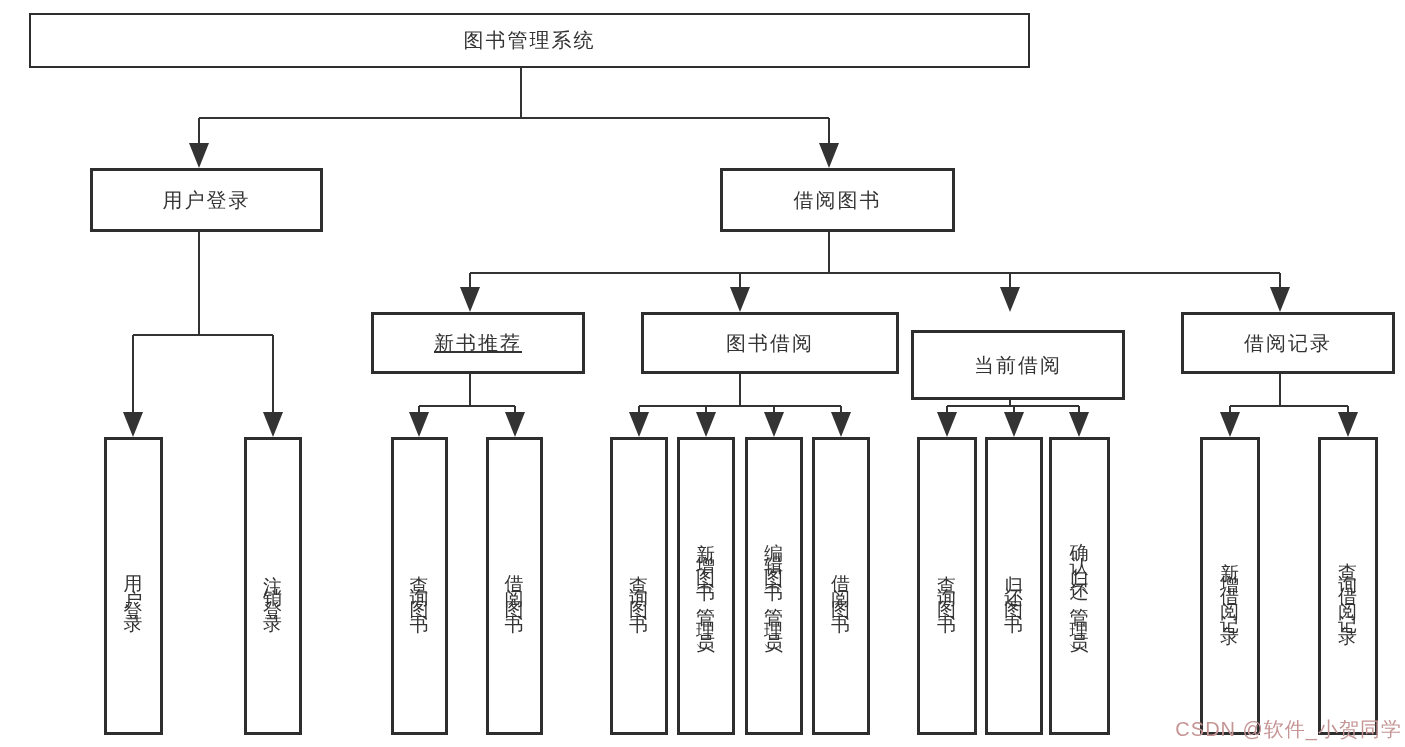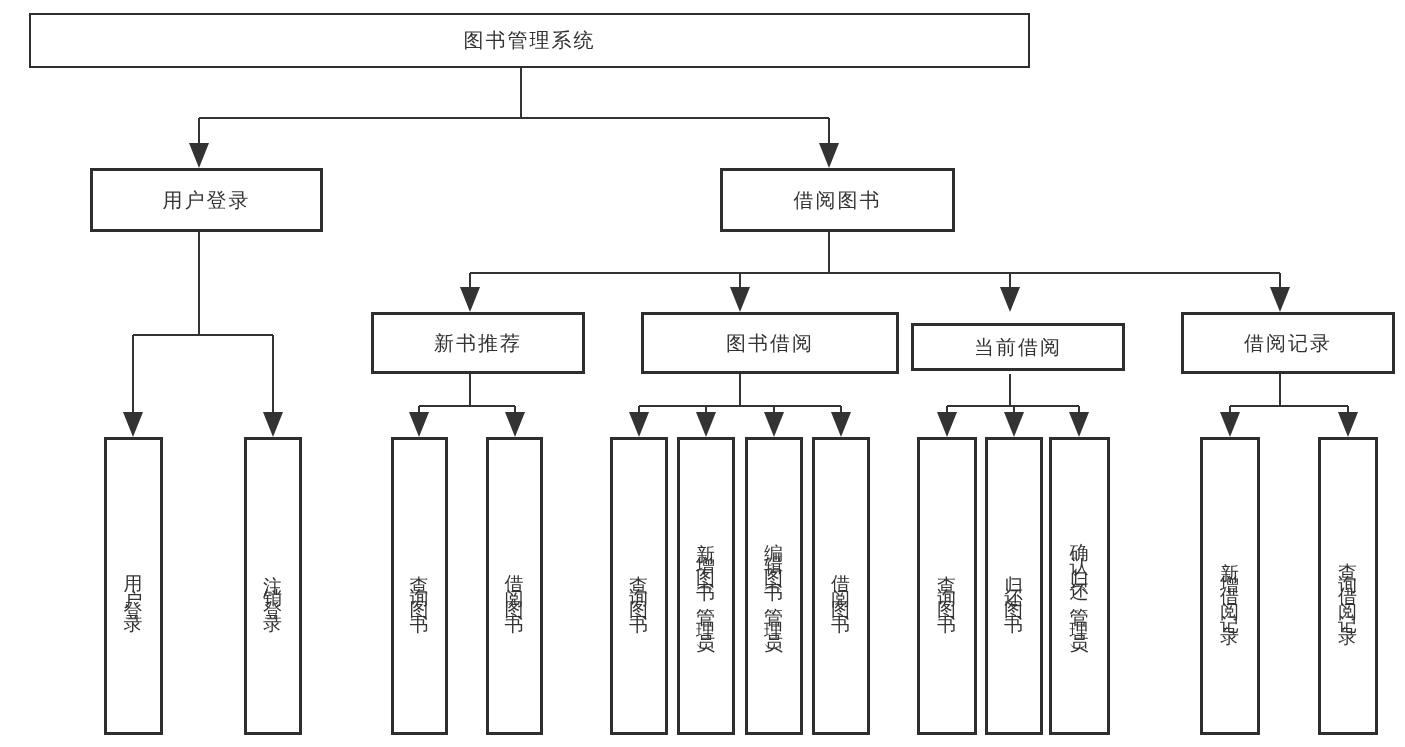--- a/index.html
+++ b/index.html
@@ -70,27 +70,27 @@
     <span>图书管理系统</span>
   </div>
 
   <div class="box hbox" style="left:82px;top:168px;width:233px;height:64px;">
     <span>用户登录</span>
   </div>
   <div class="box hbox" style="left:712px;top:168px;width:235px;height:64px;">
     <span>借阅图书</span>
   </div>
 
-  <div class="box hbox" style="left:363px;top:312px;width:214px;height:62px;">
+  <div class="box hbox" style="left:363px;top:312px;width:214px;height:62px;text-decoration:underline;">
     <span>新书推荐</span>
   </div>
   <div class="box hbox" style="left:633px;top:312px;width:258px;height:62px;">
     <span>图书借阅</span>
   </div>
-  <div class="box hbox" style="left:903px;top:323px;width:214px;height:48px;">
+  <div class="box hbox" style="left:903px;top:330px;width:214px;height:70px;">
     <span>当前借阅</span>
   </div>
   <div class="box hbox" style="left:1173px;top:312px;width:214px;height:62px;text-align:center;">
     <span>借阅记录</span>
   </div>
 
   <div class="box leaf" style="left:104px;top:437px;width:59px;height:298px;">
     <span class="vtext">用户登录</span>
   </div>
   <div class="box leaf" style="left:244px;top:437px;width:58px;height:298px;">
@@ -127,14 +127,15 @@
     <span class="vtext">确认归还（管理员）</span>
   </div>
 
   <div class="box leaf" style="left:1200px;top:437px;width:60px;height:298px;">
     <span class="vtext">新增借阅记录</span>
   </div>
   <div class="box leaf" style="left:1318px;top:437px;width:60px;height:298px;">
     <span class="vtext">查询借阅记录</span>
   </div>
 
+  <div class="watermark">CSDN @软件_小贺同学</div>
 
 </div>
 
 </body></html>

